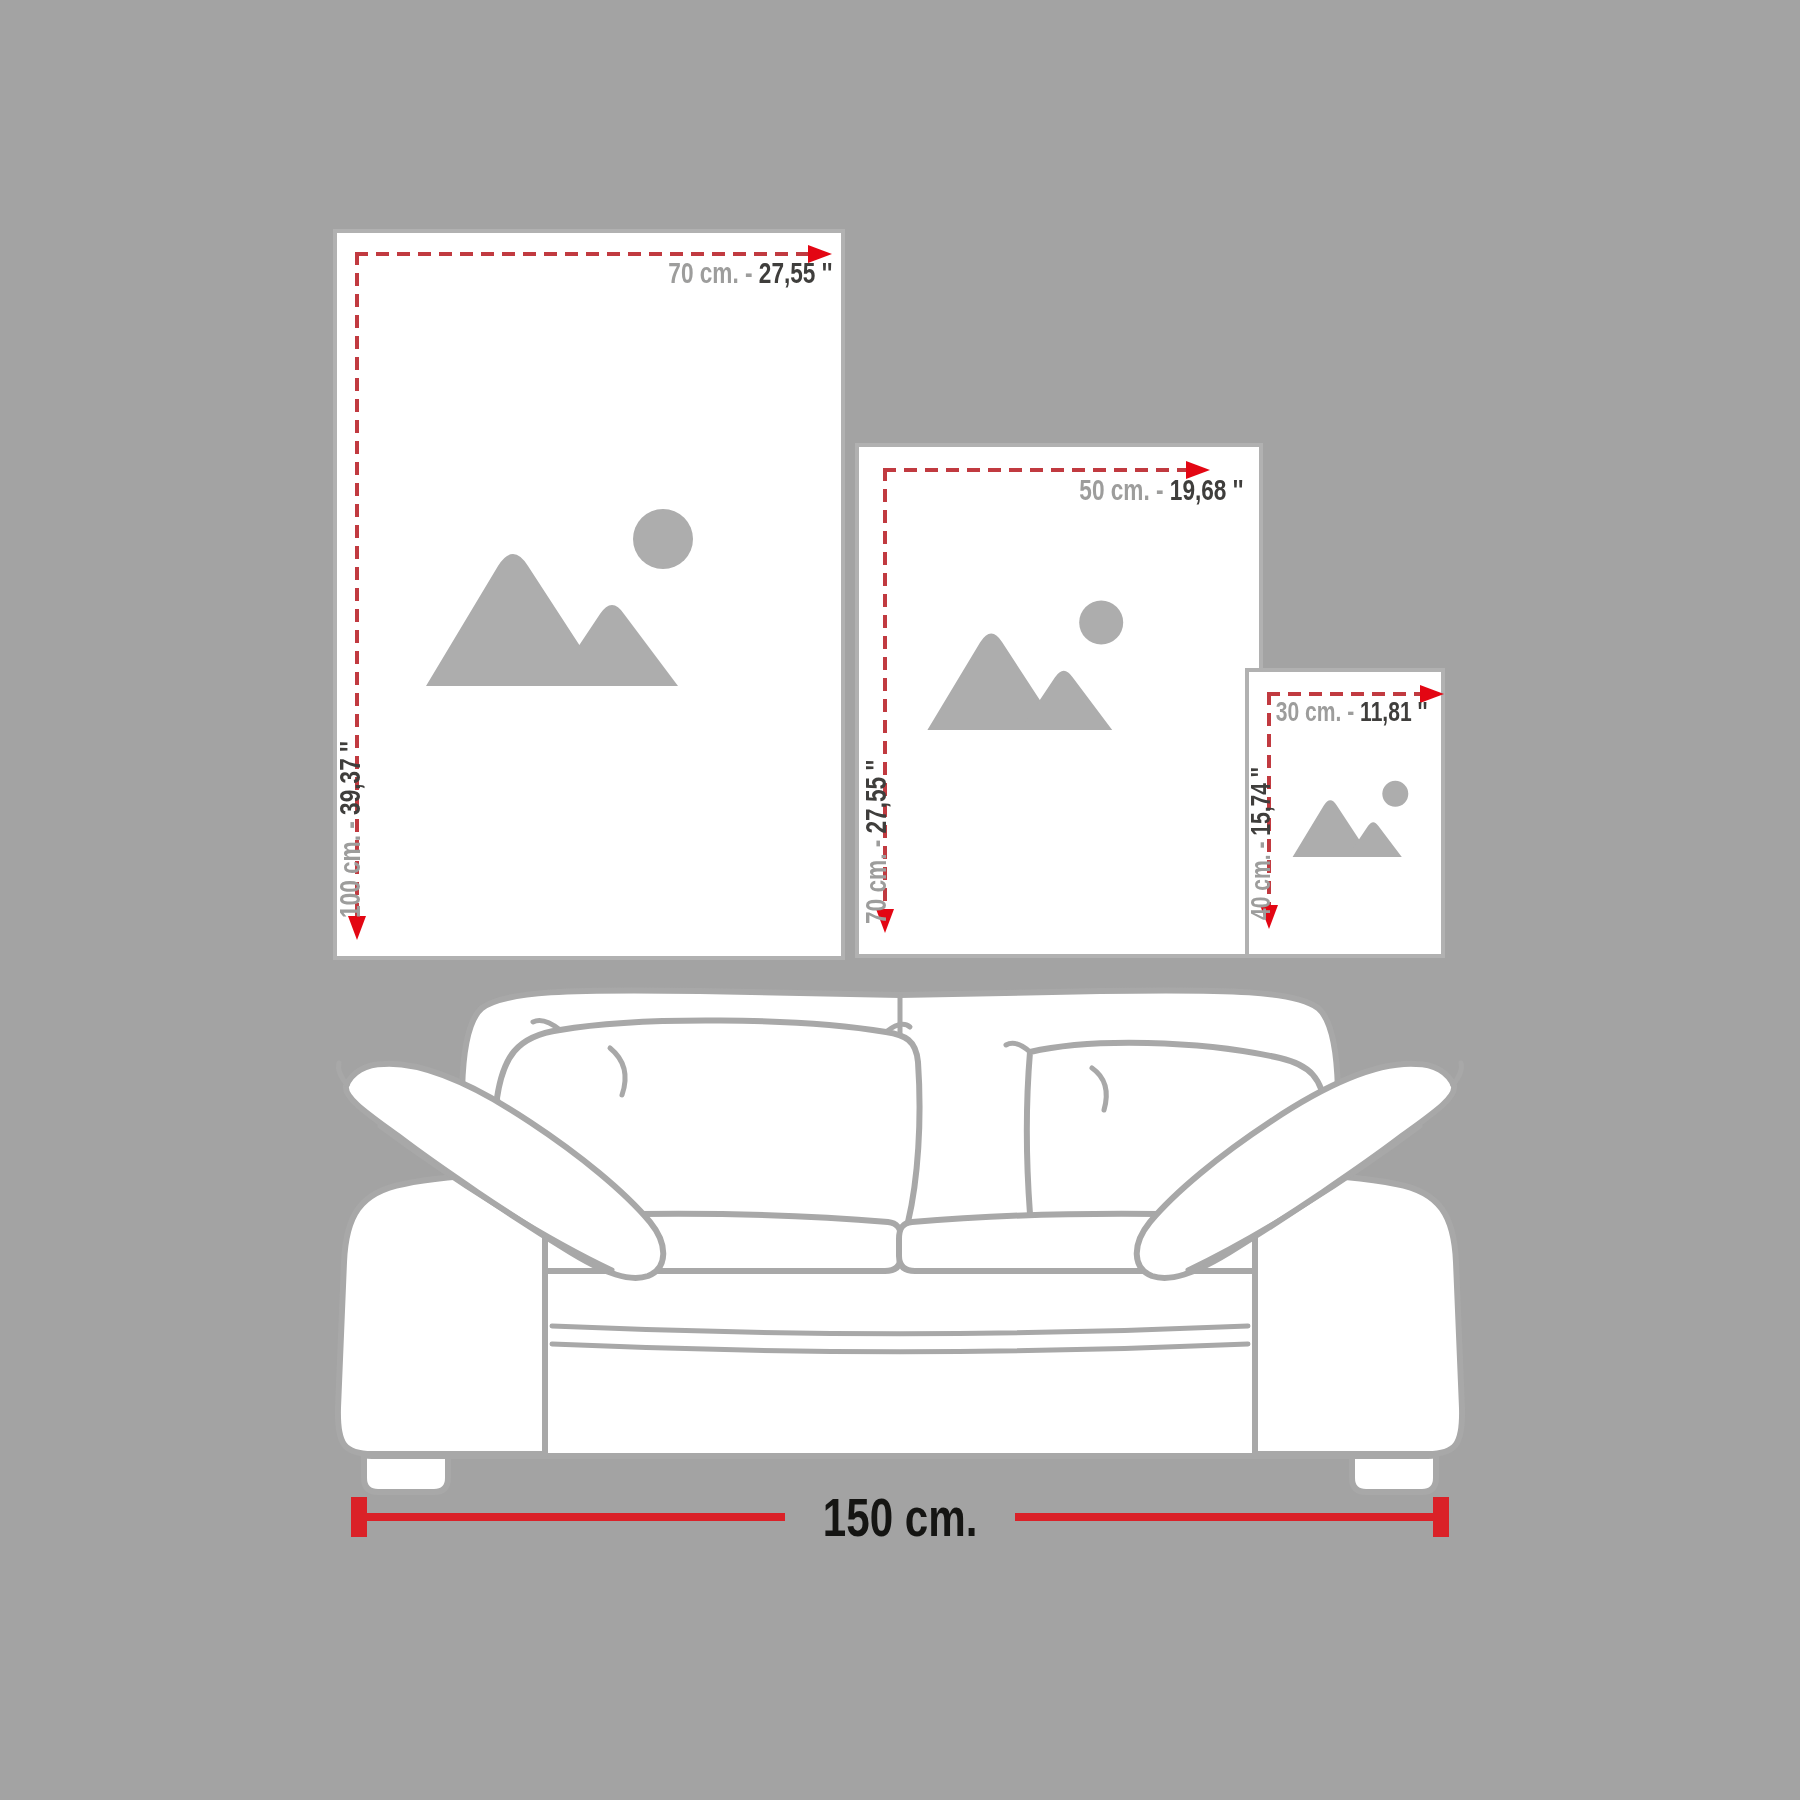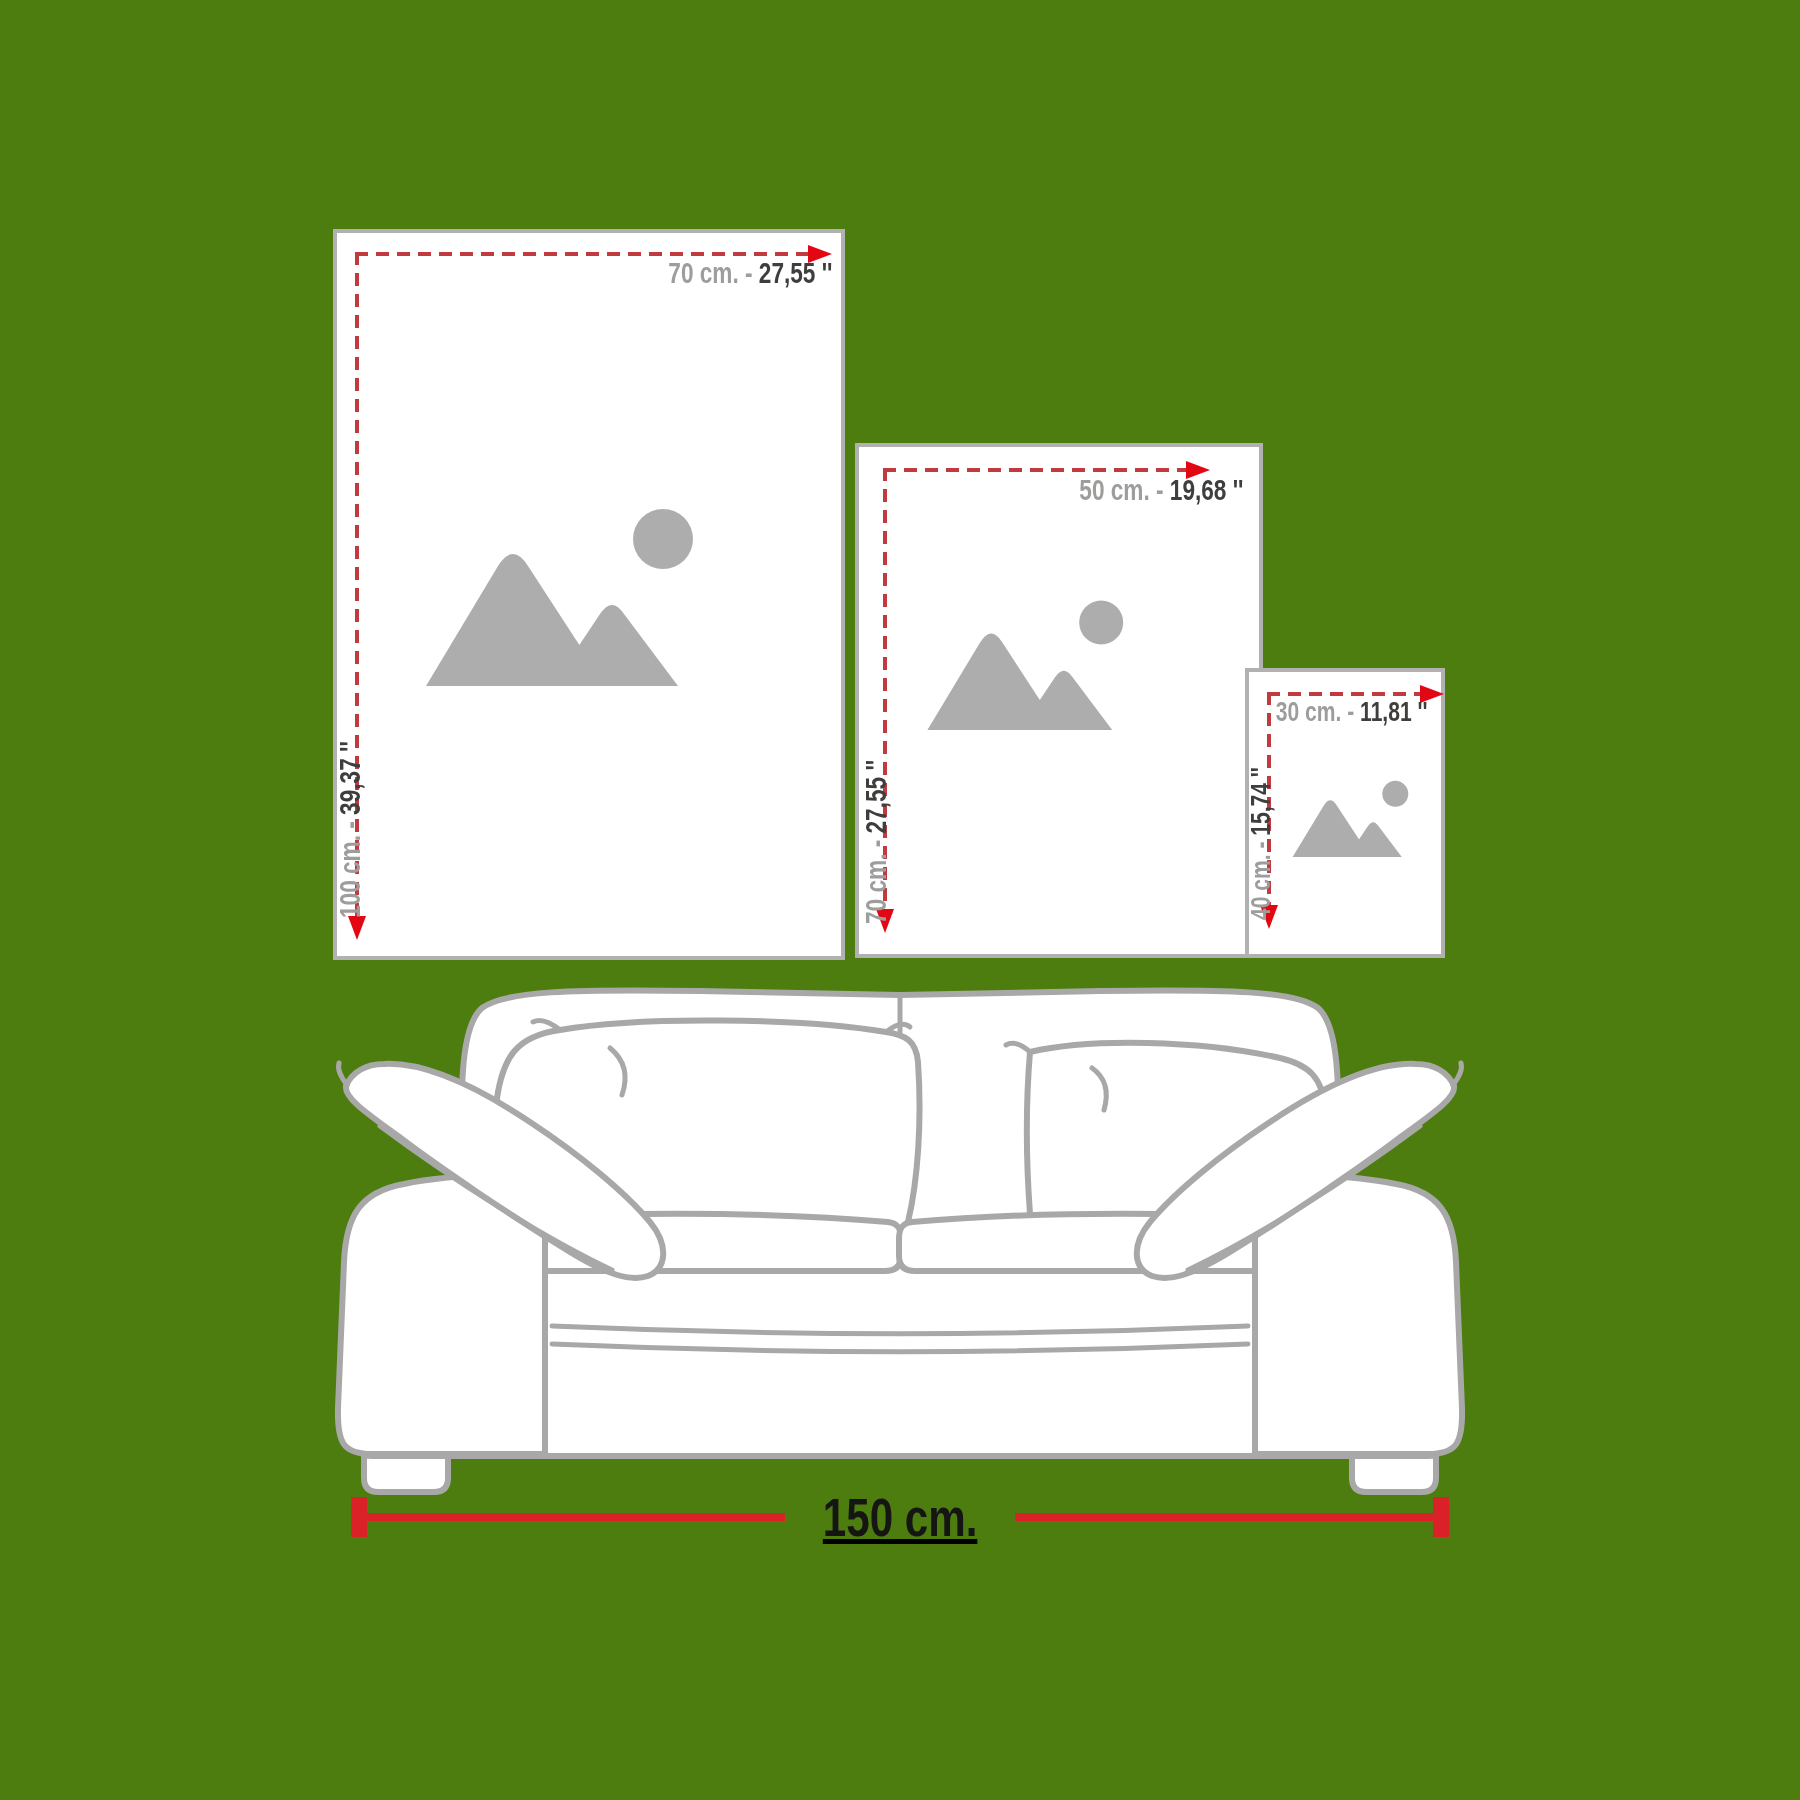--- a/index.html
+++ b/index.html
@@ -1,21 +1,21 @@
 <!DOCTYPE html>
 <html style="--dash-red: #c13a40; --arrow-red: #e30613; --measure-red: #da2128; --frame-border: #b1b1b1; --icon-gray: #adadad; --label-gray: #9d9d9c; --label-dark: #3f3e3c; --sofa-line: #a8a8a8; --measure-text: #151513;"><head>
 <meta charset="utf-8">
 <style>
   :root{
     --dash-red:#c13a40; --arrow-red:#e30613; --measure-red:#da2128;
     --frame-border:#b1b1b1; --icon-gray:#adadad; --label-gray:#9d9d9c;
     --label-dark:#3f3e3c; --sofa-line:#a8a8a8; --measure-text:#151513;
   }
   html,body{margin:0;padding:0;background:#fff;}
-  #stage{position:relative;width:1800px;height:1800px;background:#4d7c0f;overflow:hidden;
+  #stage{position:relative;width:1800px;height:1800px;background:#a3a3a3;overflow:hidden;
          font-family:"Liberation Sans","DejaVu Sans",sans-serif;}
   .frame{position:absolute;background:#fff;border:4px solid var(--frame-border);box-sizing:border-box;}
   .dash-rect{position:absolute;
     background-image:
       repeating-linear-gradient(90deg, var(--dash-red) 0 13px, transparent 13px 21px),
       repeating-linear-gradient(180deg, var(--dash-red) 0 13px, transparent 13px 21px);
     background-size:100% 4px,4px 100%;
     background-repeat:no-repeat;
     background-position:0 0,0 0;}
   .arrow-right{position:absolute;right:-23px;top:-7px;width:0;height:0;
@@ -26,21 +26,21 @@
     transform:scaleX(0.78);transform-origin:100% 50%;}
   .v-label{position:absolute;white-space:nowrap;font-weight:700;line-height:1;
     transform:rotate(-90deg) scaleX(0.78);transform-origin:0% 100%;}
   .g{color:var(--label-gray);}
   .d{color:var(--label-dark);}
   .ph-icon{position:absolute;}
   .ph-icon path,.ph-icon circle,.ph-icon ellipse{fill:var(--icon-gray);}
   .sofa{position:absolute;left:0;top:0;width:1800px;height:1800px;}
   .sofa .solid{fill:#ffffff;stroke:var(--sofa-line);stroke-width:6;stroke-linejoin:round;stroke-linecap:round;}
   .sofa .wire{fill:none;stroke:var(--sofa-line);stroke-width:5;stroke-linejoin:round;stroke-linecap:round;}
-  .measure{position:absolute;display:flex;align-items:center;height:40px;text-decoration:underline;}
+  .measure{position:absolute;display:flex;align-items:center;height:40px;}
   .cap{width:16px;height:40px;background:var(--measure-red);}
   .bar{flex:1;height:8px;background:var(--measure-red);}
   .measure-text{margin:0 16px;font-size:54px;font-weight:700;line-height:1;color:var(--measure-text);
     transform:scaleX(0.78);white-space:nowrap;}
 </style>
 </head>
 <body>
 
 <div id="stage">
 

